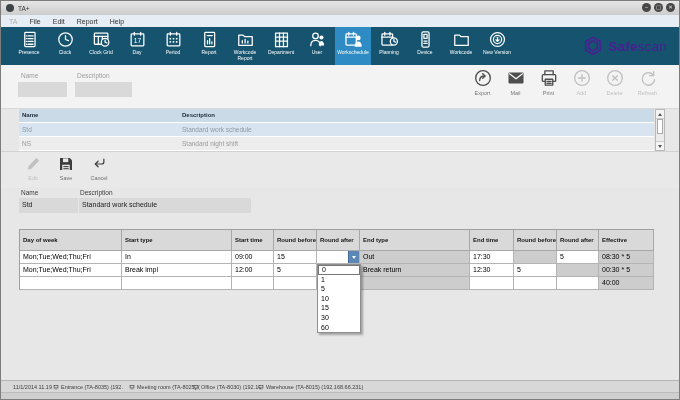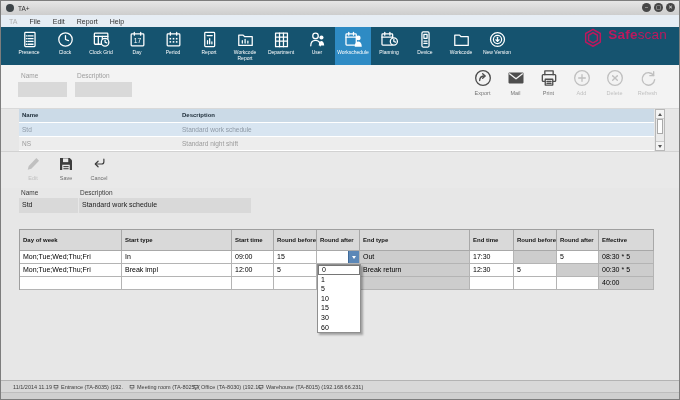--- a/index.html
+++ b/index.html
@@ -21,21 +21,21 @@
   .menu-item.disabled{color:#aeaeae;}
   
   .toolbar{position:absolute;left:0;top:26px;right:0;height:38px;background:#15536f;
     display:flex;align-items:stretch;padding-left:10px;box-sizing:border-box;}
   .tb-item{width:36px;flex:none;display:flex;flex-direction:column;align-items:center;
     padding-top:3px;color:#fff;box-sizing:border-box;}
   .tb-item.active{background:#2e8bc4;}
   .tb-icon{width:19px;height:19px;flex:none;}
   .tb-icon svg{width:100%;height:100%;display:block;}
   .tb-label{font-size:5px;line-height:1.15;text-align:center;margin-top:1px;color:#fff;}
-  .brand{position:absolute;right:12px;top:26px;height:38px;display:flex;align-items:flex-start;color:#be185d;}
+  .brand{position:absolute;right:12px;top:26px;height:38px;display:flex;align-items:center;color:#4c1d95;}
   .brand-icon{width:22px;height:22px;margin-right:4px;}
   .brand-icon svg{width:100%;height:100%;}
   .brand-text{font-size:13.5px;letter-spacing:0.2px;}
   .brand-text .b{font-weight:bold;}
   
   .content{position:absolute;left:0;top:64px;right:0;height:318px;background:#e7e7e7;}
   
   .panel1{position:absolute;left:0;top:0;right:0;height:43px;background:#f3f3f3;
     border-bottom:1px solid #d9d9d9;}
   .p1-label{position:absolute;top:7px;font-size:6.5px;color:#9d9d9d;}

